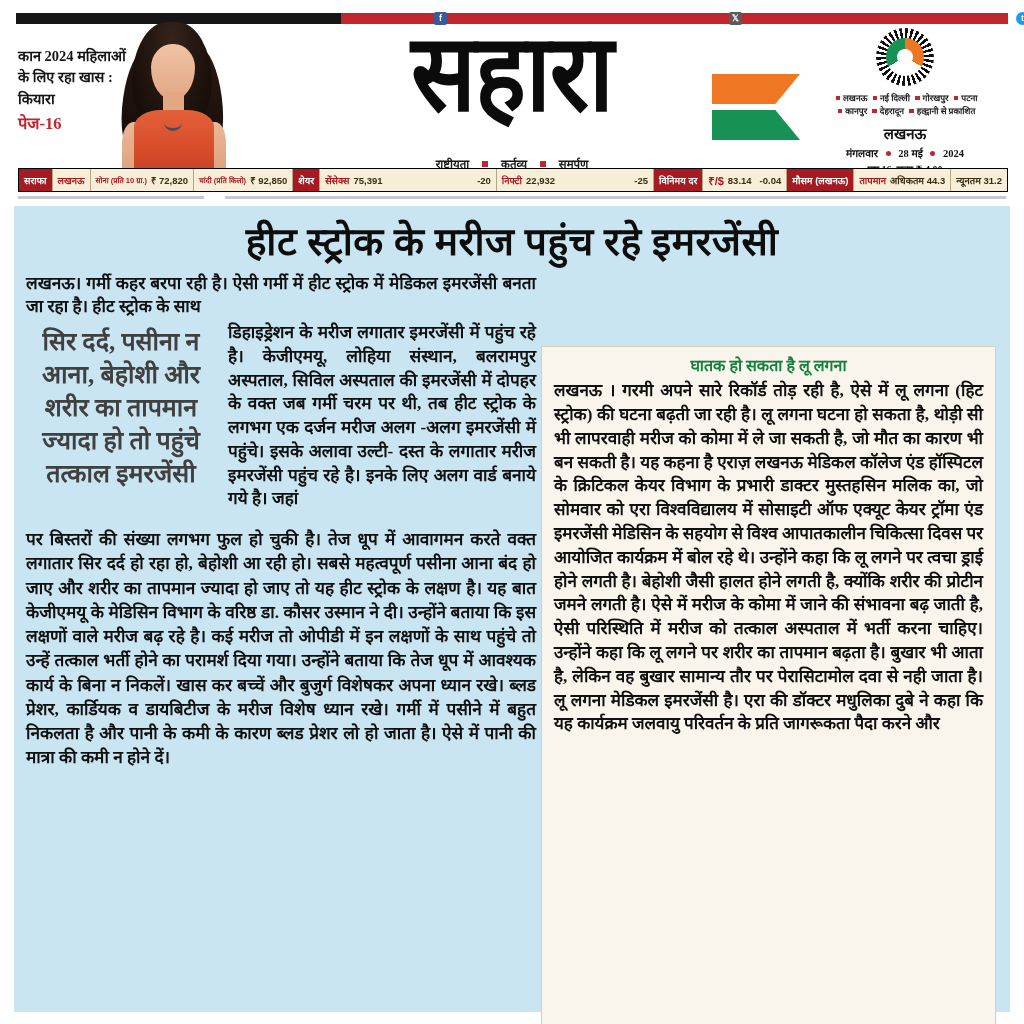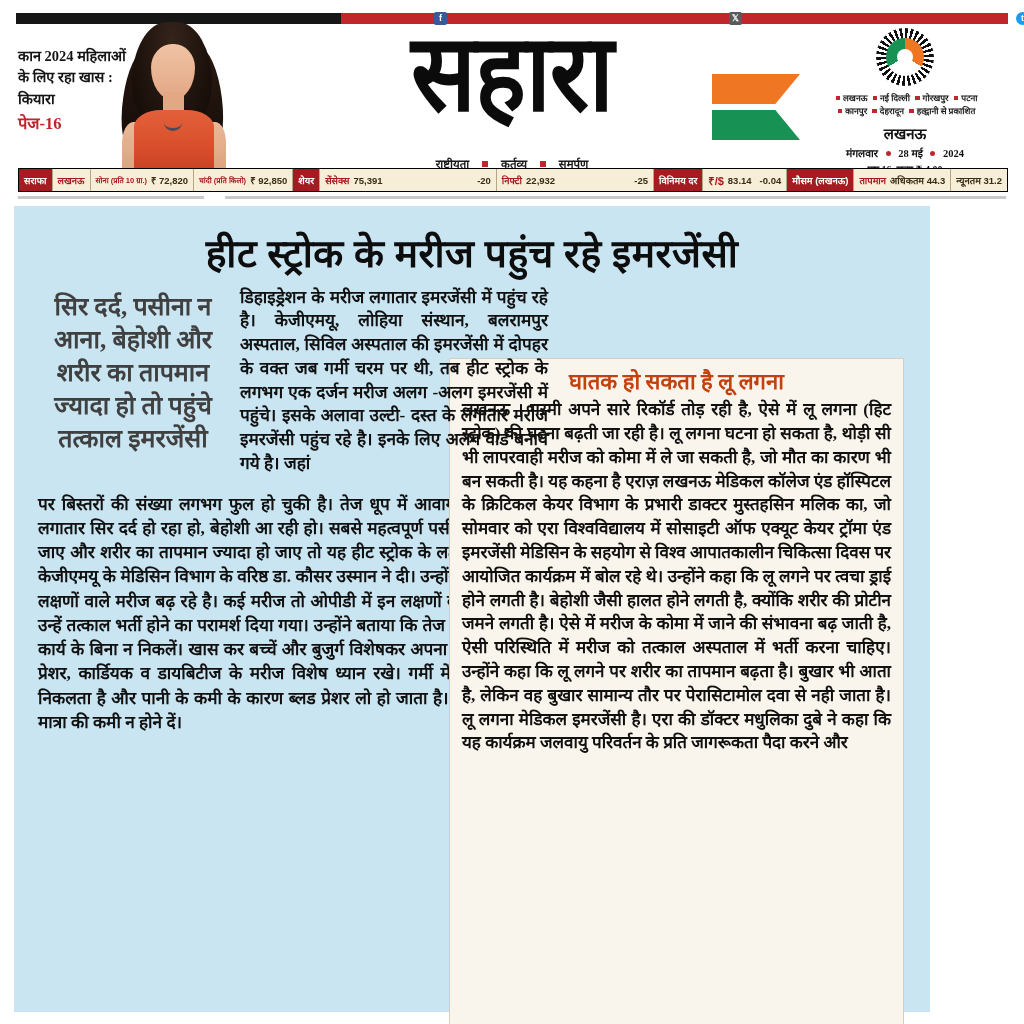--- a/index.html
+++ b/index.html
@@ -145,22 +145,22 @@
   .tk.red{background:#a61b21;color:#fff;}
   .tk.redtxt{color:#a61b21;}
   .tk .lbl{color:#a61b21;margin-right:4px;}
   .tk .tiny{font-size:7.5px;font-weight:bold;}
   .tk .chg{margin-left:auto;padding-left:12px;color:#3a2c16;}
   .hr-under{position:absolute;left:18px;top:196px;width:186px;height:3px;background:#c9c9c9;}
   .hr-under2{position:absolute;left:225px;top:196px;width:781px;height:3px;background:#c9c9c9;}
 
   
   .article{
-    position:absolute;left:14px;top:206px;width:916px;height:806px;
-    background:#c9e5f2;padding:12px;box-sizing:border-box;
+    position:absolute;left:14px;top:206px;width:996px;height:806px;
+    background:#c9e5f2;padding:0;box-sizing:border-box;
   }
   .headline{
     padding:14px 24px 4px 24px;text-align:center;
     font-size:39px;font-weight:bold;color:#0d0d0d;letter-spacing:.5px;
     line-height:1.12;
   }
   .body-area{position:relative;padding:4px 12px 0 12px;}
   .lead{
     font-size:17.2px;line-height:1.38;color:#111;text-align:justify;font-weight:bold;
     margin:0 0 0 0;
@@ -179,22 +179,22 @@
     clear:both;
   }
 
   
   .sidebox{
     position:absolute;right:14px;top:78px;width:455px;height:722px;
     background:#faf5ec;border:1px solid #d9cdb8;box-sizing:border-box;
     padding:10px 12px 8px 12px;overflow:hidden;
   }
   .sidebox h2{
-    margin:0 0 4px 0;text-align:center;font-size:22px;line-height:1.16;
-    font-weight:bold;color:#c2410c;
+    margin:0 0 4px 0;text-align:center;font-size:16px;line-height:1.16;
+    font-weight:bold;color:#15803d;
   }
   .sidebox p{
     margin:0;font-size:17px;line-height:1.40;color:#111;text-align:justify;font-weight:bold;
   }
 </style>
 </head>
 <body>
 
 <div class="page">
 
@@ -315,20 +315,21 @@
     <div class="headline">हीट स्ट्रोक के मरीज पहुंच रहे इमरजेंसी</div>
 
     <div class="body-area">
 
       <div class="sidebox">
         <h2>घातक हो सकता है लू लगना</h2>
         <p>लखनऊ । गरमी अपने सारे रिकॉर्ड तोड़ रही है, ऐसे में लू लगना (हिट स्ट्रोक) की घटना बढ़ती जा रही है। लू लगना घटना हो सकता है, थोड़ी सी भी लापरवाही मरीज को कोमा में ले जा सकती है, जो मौत का कारण भी बन सकती है। यह कहना है एराज़ लखनऊ मेडिकल कॉलेज एंड हॉस्पिटल के क्रिटिकल केयर विभाग के प्रभारी डाक्टर मुस्तहसिन मलिक का, जो सोमवार को एरा विश्वविद्यालय में सोसाइटी ऑफ एक्यूट केयर ट्रॉमा एंड इमरजेंसी मेडिसिन के  सहयोग से विश्व आपातकालीन चिकित्सा दिवस पर आयोजित कार्यक्रम में बोल रहे थे। उन्होंने कहा कि लू लगने पर त्वचा ड्राई होने लगती है। बेहोशी जैसी हालत होने लगती है, क्योंकि शरीर की प्रोटीन जमने लगती है। ऐसे में मरीज के कोमा में जाने की संभावना बढ़ जाती है, ऐसी परिस्थिति में मरीज को तत्काल अस्पताल में भर्ती करना चाहिए। उन्होंने कहा कि लू लगने पर शरीर का तापमान बढ़ता है। बुखार भी आता है, लेकिन वह बुखार सामान्य तौर पर पेरासिटामोल दवा से नही जाता है। लू लगना मेडिकल इमरजेंसी है। एरा की डॉक्टर मधुलिका दुबे ने कहा कि यह कार्यक्रम जलवायु परिवर्तन के प्रति जागरूकता पैदा करने और</p>
       </div>
 
       <div style="width:510px">
+        <p class="lead">लखनऊ। गर्मी कहर बरपा रही है। ऐसी गर्मी में हीट स्ट्रोक में मेडिकल इमरजेंसी बनता जा रहा है। हीट स्ट्रोक के साथ</p>
         <div class="two-col">
           <div class="kicker">सिर दर्द, पसीना न आना, बेहोशी और शरीर का तापमान ज्यादा हो तो पहुंचे तत्काल इमरजेंसी</div>
           <div class="colmain">डिहाइड्रेशन के मरीज लगातार इमरजेंसी में पहुंच रहे है। केजीएमयू, लोहिया संस्थान, बलरामपुर अस्पताल, सिविल अस्पताल की इमरजेंसी में दोपहर के वक्त जब गर्मी चरम पर थी, तब हीट स्ट्रोक के लगभग एक दर्जन मरीज अलग -अलग इमरजेंसी में पहुंचे। इसके अलावा उल्टी- दस्त के लगातार मरीज इमरजेंसी पहुंच रहे है। इनके लिए अलग वार्ड बनाये गये है। जहां</div>
         </div>
         <p class="tail">पर बिस्तरों की संख्या लगभग फुल हो चुकी है।  तेज धूप में आवागमन करते वक्त लगातार सिर दर्द हो रहा हो, बेहोशी आ रही हो। सबसे महत्वपूर्ण पसीना आना बंद हो जाए और शरीर का तापमान ज्यादा हो जाए तो यह हीट स्ट्रोक के लक्षण है। यह बात केजीएमयू के मेडिसिन विभाग के वरिष्ठ डा. कौसर उस्मान ने दी। उन्होंने बताया कि इस लक्षणों वाले मरीज बढ़ रहे है। कई मरीज तो ओपीडी में इन लक्षणों के साथ पहुंचे तो उन्हें तत्काल भर्ती होने का परामर्श दिया गया। उन्होंने बताया कि तेज धूप में आवश्यक कार्य के बिना न निकलें। खास कर बच्चें और बुजुर्ग विशेषकर अपना ध्यान रखे। ब्लड प्रेशर, कार्डियक व डायबिटीज के मरीज विशेष ध्यान रखे। गर्मी में पसीने में बहुत निकलता है और पानी के कमी के कारण ब्लड प्रेशर लो हो जाता है। ऐसे में पानी की मात्रा की कमी न होने दें।</p>
       </div>
 
     </div>
   </div>
 

